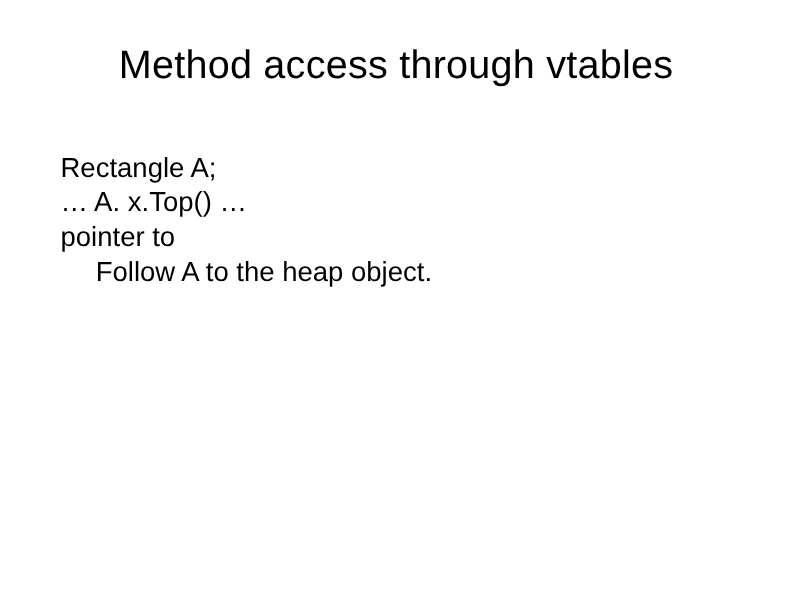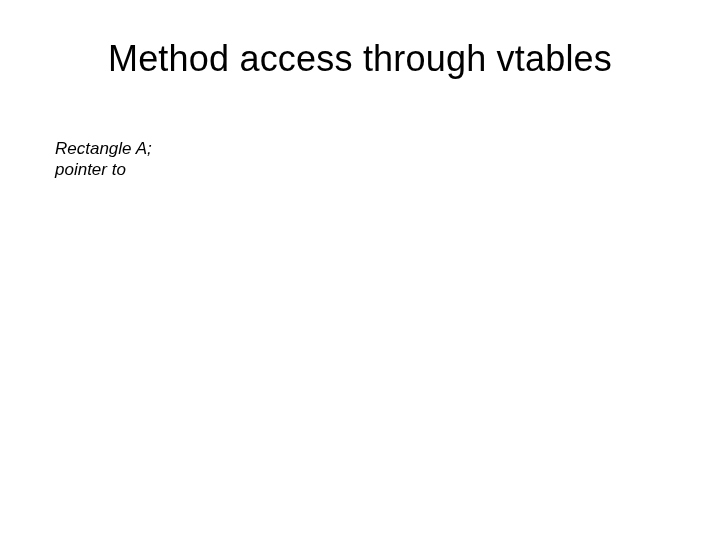--- a/index.html
+++ b/index.html
@@ -18,37 +18,38 @@
     padding: 38px 55px 0 55px;
   }
   .title {
     font-size: 36px;
     font-weight: 400;
     text-align: center;
     margin-bottom: 58px;
     letter-spacing: 0.2px;
   }
   .body {
-    font-size: 17px;
+    font-size: 25px;
     line-height: 1.25;
-    font-style: italic;
   }
   .body p {
     margin: 0;
   }
   .indent {
     padding-left: 32px;
   }
   .hang {
     padding-left: 32px;
     text-indent: -32px;
   }
 </style>
 </head>
 <body>
 
 <div class="slide">
   <h1 class="title">Method access through vtables</h1>
   <div class="body">
     <p>Rectangle A;</p>
+    <p>… A. x.Top() …</p>
     <p>pointer to</p>
+    <p class="indent">Follow A to the heap object.</p>
   </div>
 </div>
 
 </body></html>

